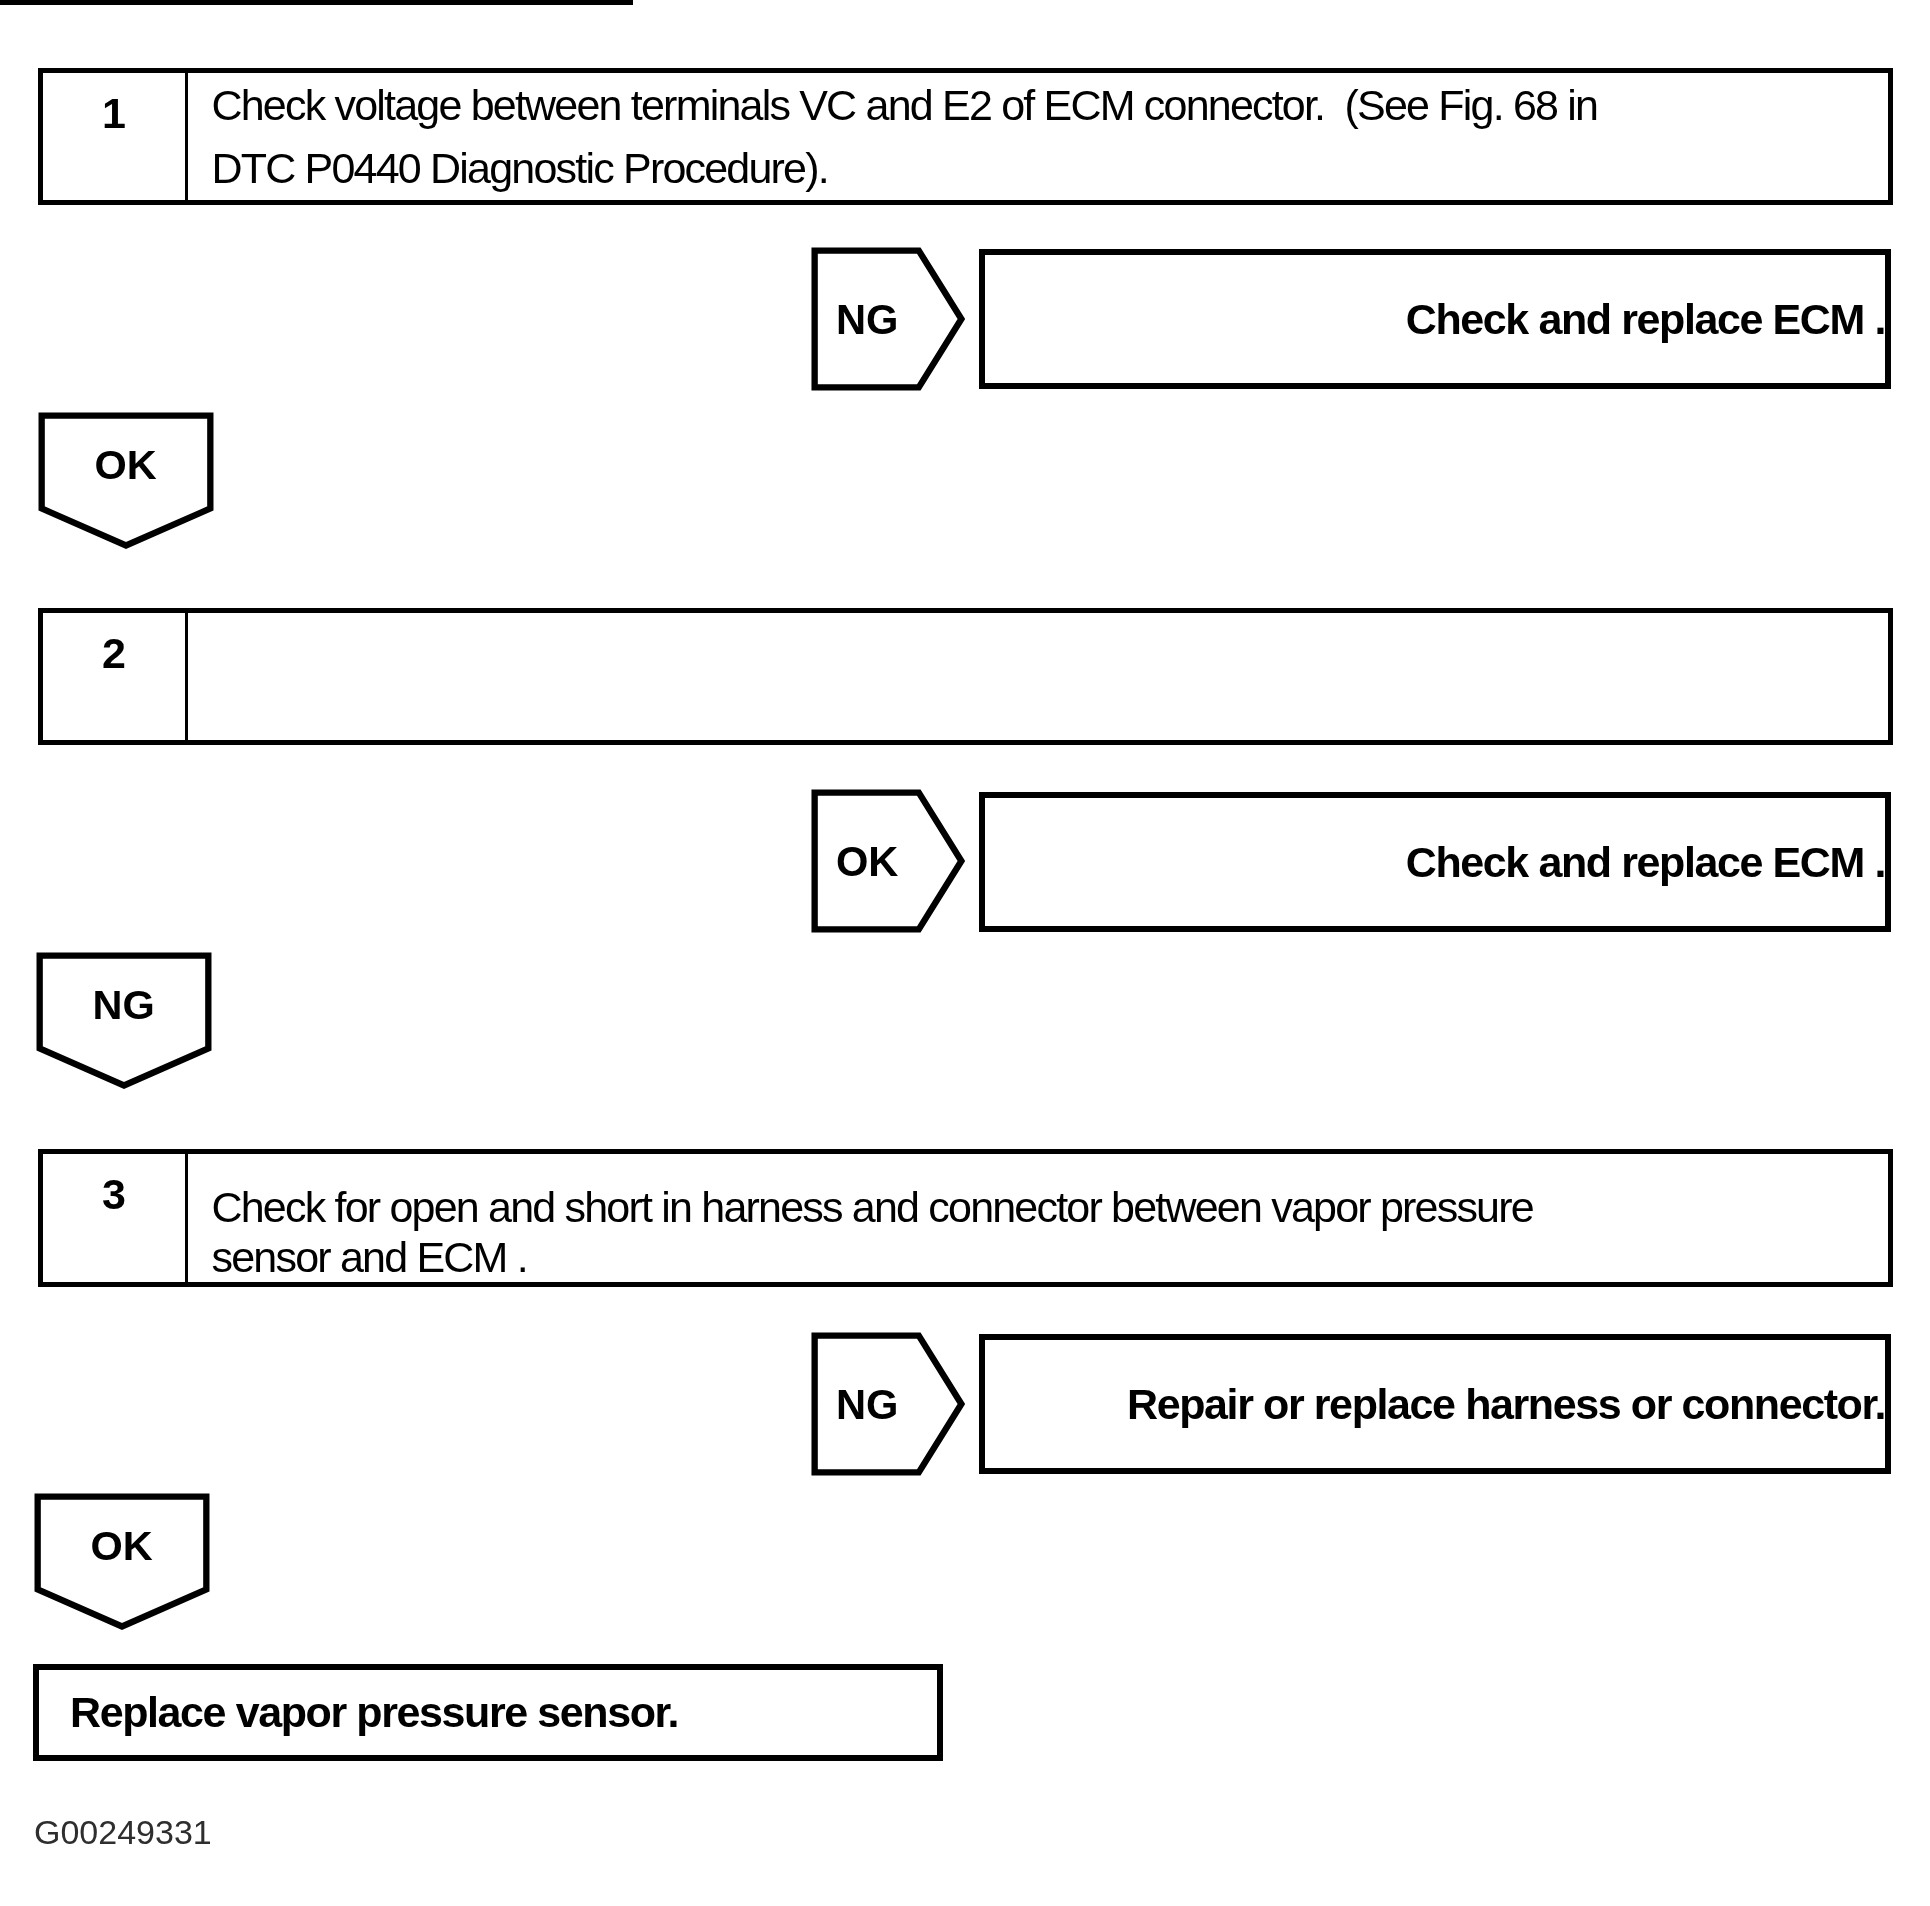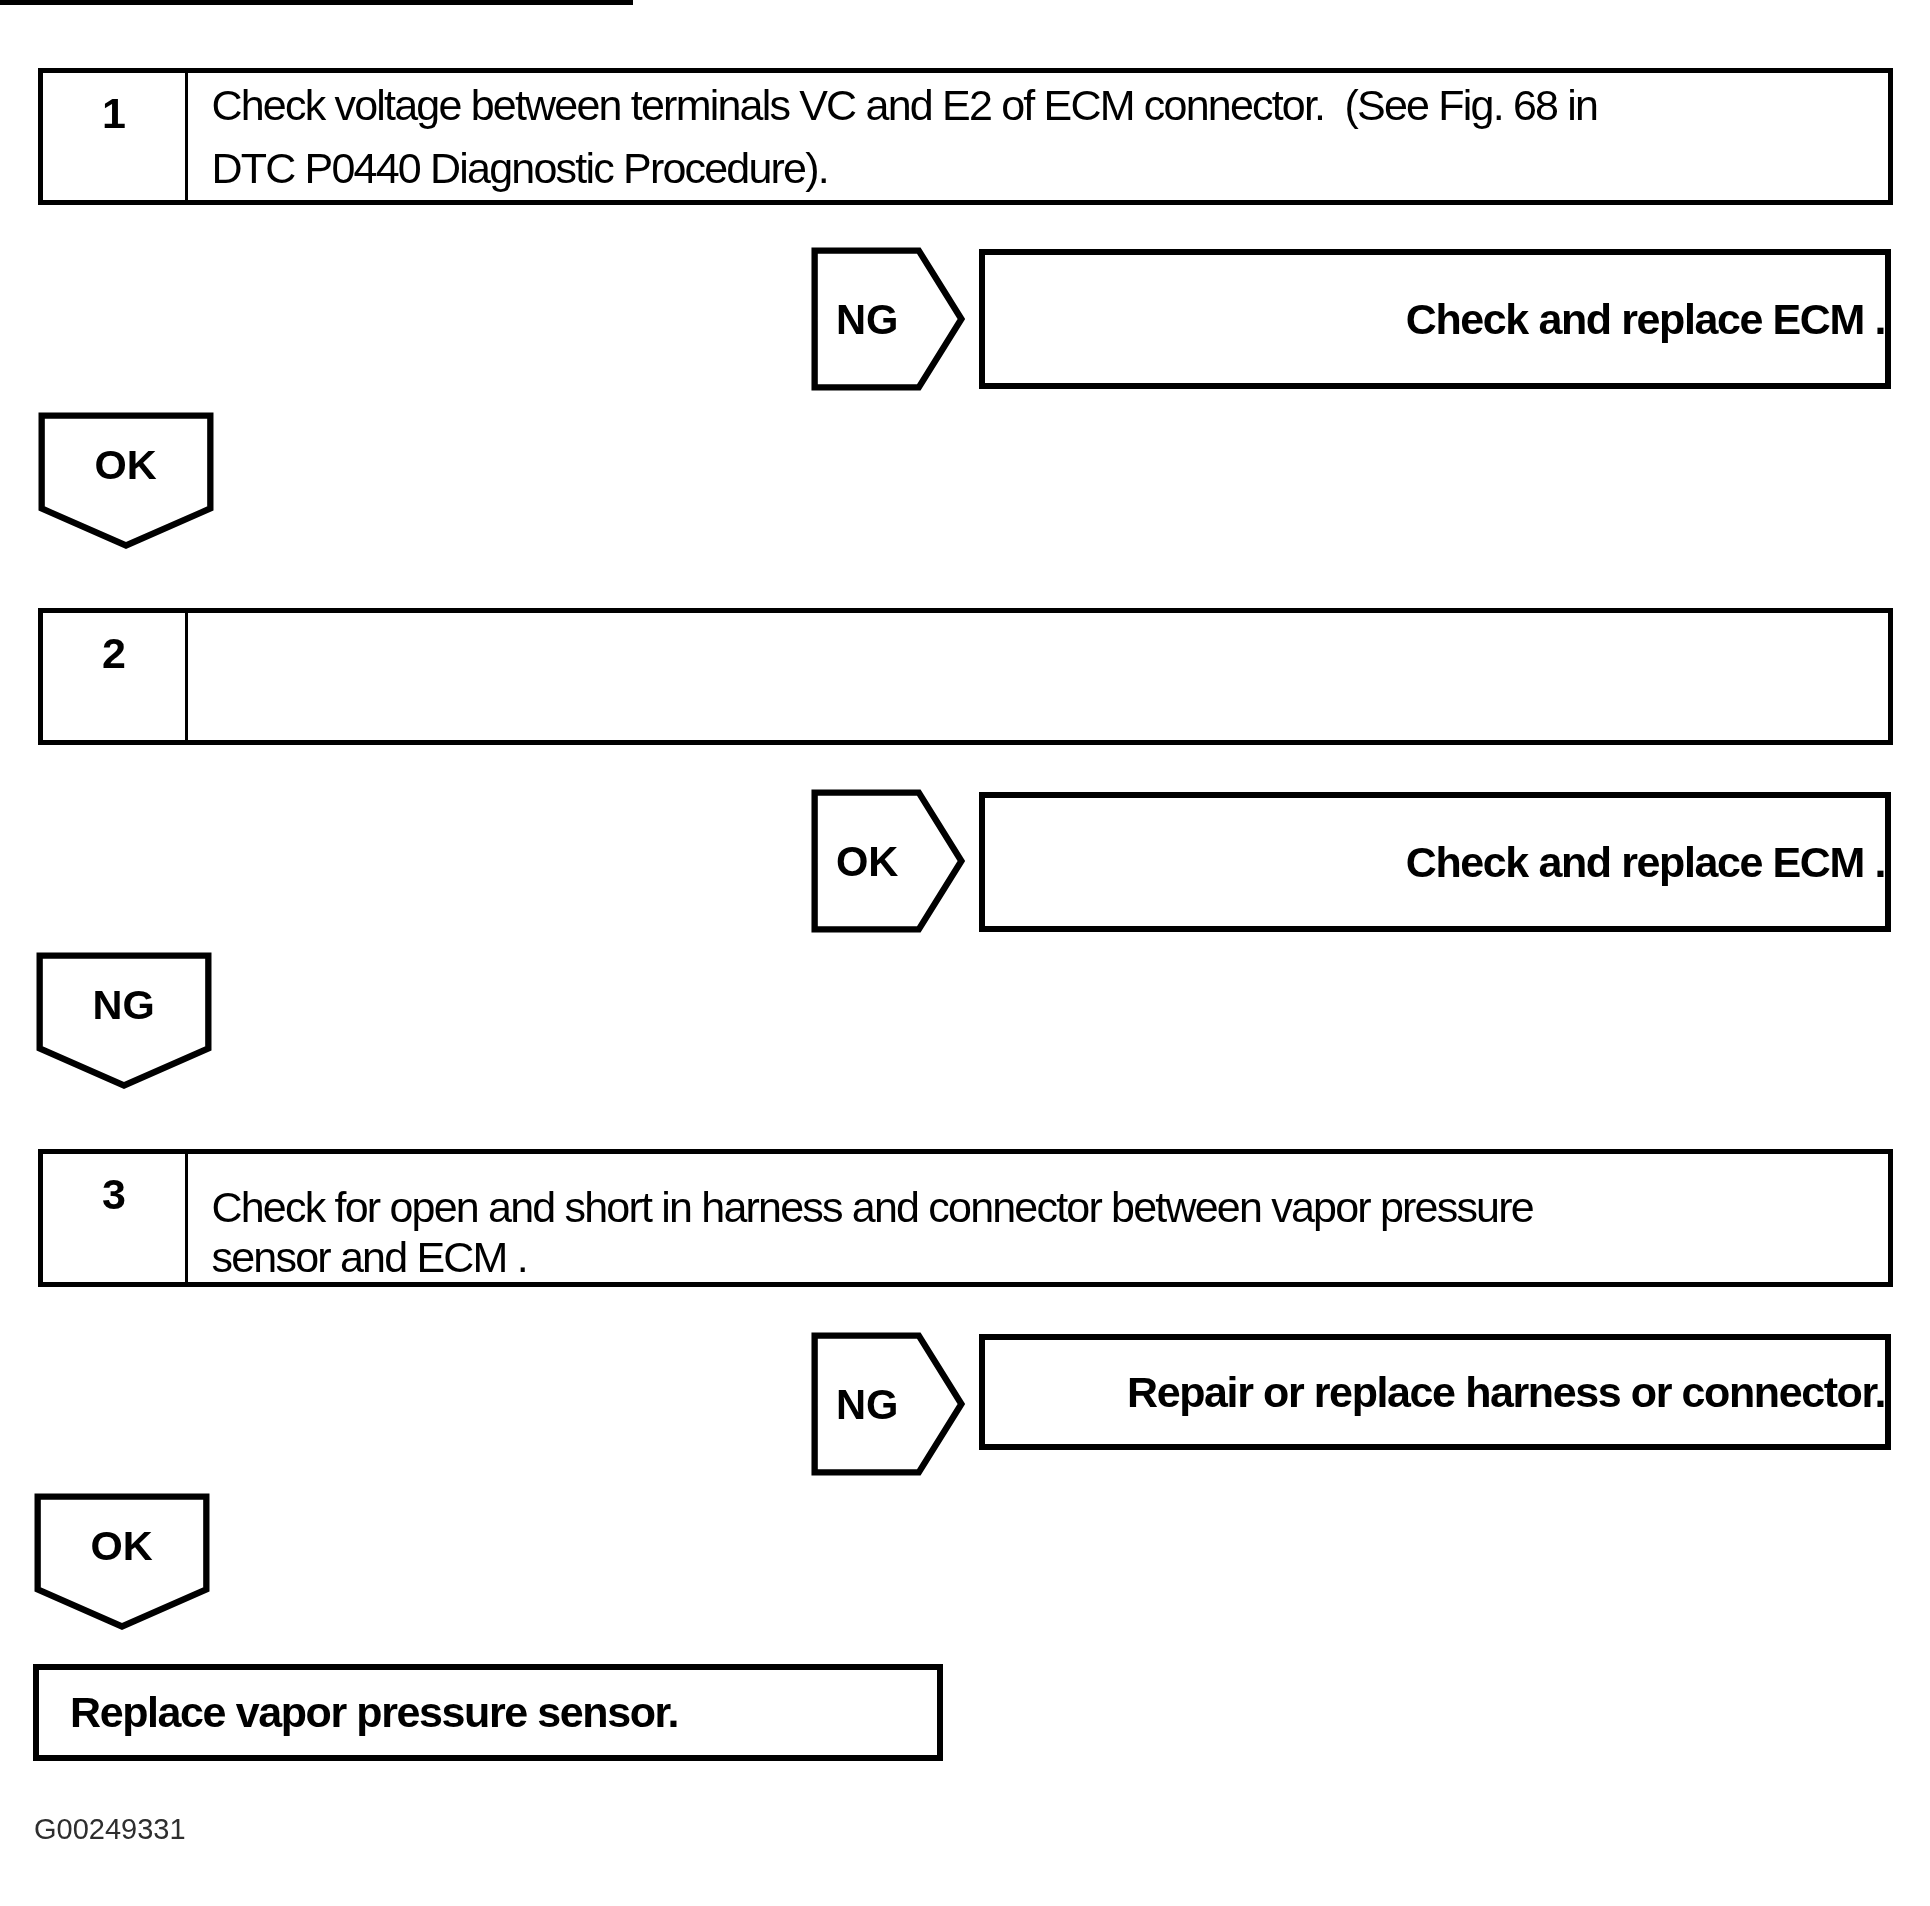--- a/index.html
+++ b/index.html
@@ -89,21 +89,21 @@
     white-space: pre;
   }
 
   svg text {
     font-family: "Liberation Sans", sans-serif;
     font-size: 46px;
     font-weight: bold;
   }
 
   .figcode {
-    font-size: 29px;
+    font-size: 34px;
     font-weight: normal;
     color: #2e2e2e;
     letter-spacing: 0px;
   }
 </style>
 </head>
 <body>
 
 <div class="abs top-mark"></div>
 
@@ -150,21 +150,21 @@
   <div class="steptext">
     <div class="lines tight">Check for open and short in harness and connector between vapor pressure
 sensor and ECM .</div>
   </div>
 </div>
 
 <svg class="abs" style="left:811px; top:1332px;" width="154" height="144" viewBox="0 0 170 159">
   <polygon points="4,4 119,4 166,79.5 119,155 4,155" fill="#ffffff" stroke="#000000" stroke-width="7"></polygon>
   <text x="62" y="96" text-anchor="middle">NG</text>
 </svg>
-<div class="abs resultbox" style="left:979px; top:1334px; width:912px; height:116px;">
+<div class="abs resultbox" style="left:979px; top:1334px; width:912px; height:140px;">
   <span>Repair or replace harness or connector.</span>
 </div>
 
 <svg class="abs" style="left:34px; top:1493px;" width="176" height="138" viewBox="0 0 195 153">
   <polygon points="4,4 191,4 191,107 97.5,148 4,107" fill="#ffffff" stroke="#000000" stroke-width="7"></polygon>
   <text x="97" y="74" text-anchor="middle">OK</text>
 </svg>
 
 <div class="abs finalbox" style="left:33px; top:1664px; width:910px; height:97px;">
   <span>Replace vapor pressure sensor.</span>

